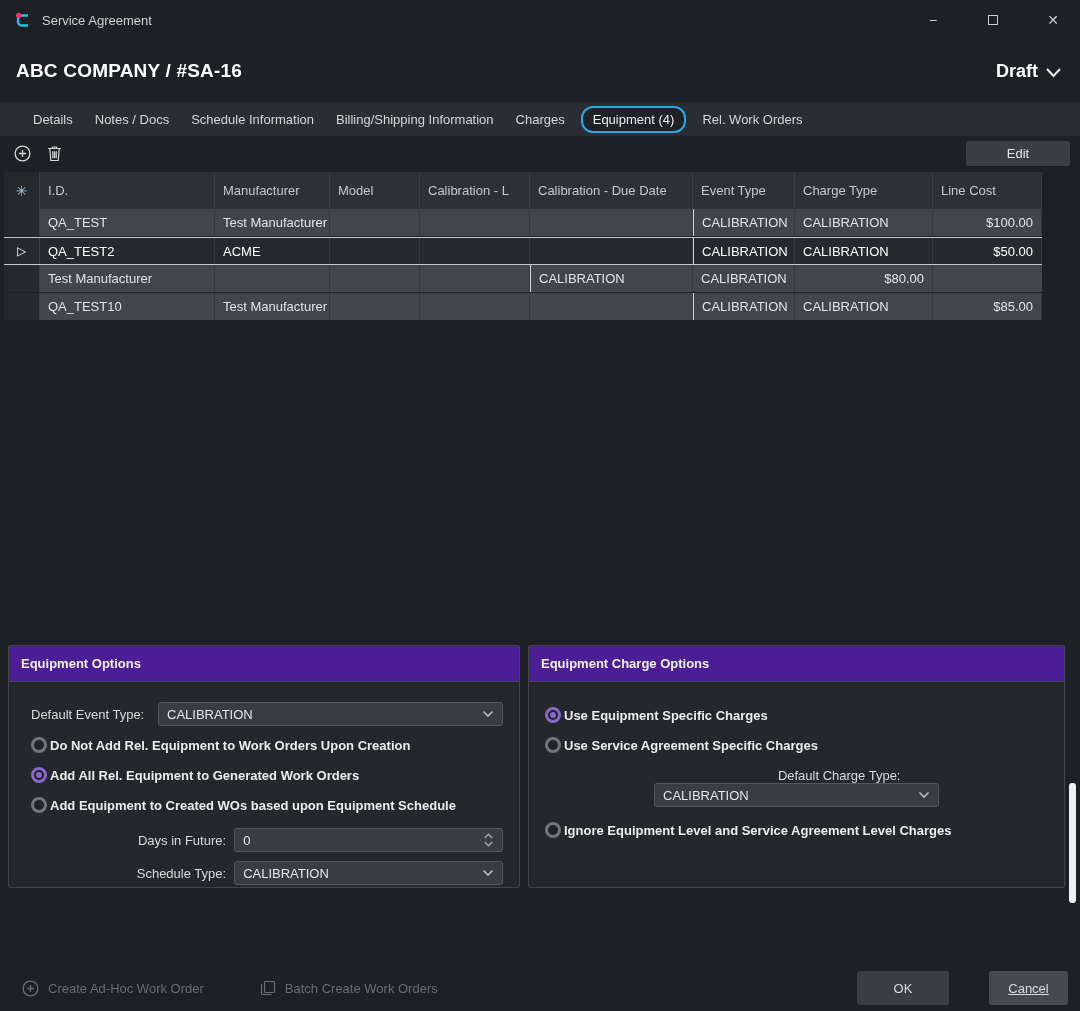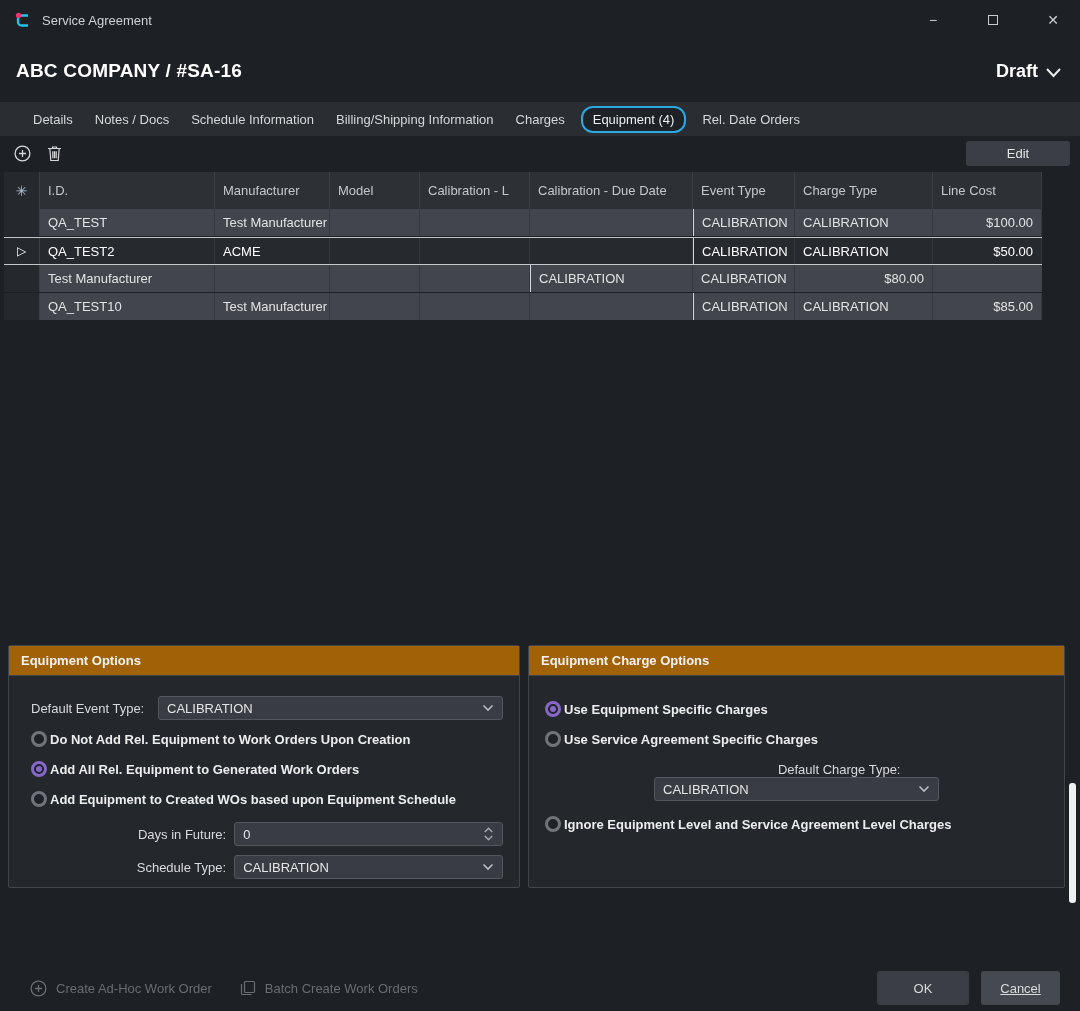--- a/index.html
+++ b/index.html
@@ -39,21 +39,21 @@
   .cell.indicator { background:#25282c; justify-content:center; padding:0; border-right:1px solid #3b3e43; color:#f0f1f2; font-size:12px; }
   .cell.money { justify-content:flex-end; padding:0 8px 0 0; }
   .cell.sep-left { border-left:1px solid #d3d6d8; }
   .grid-row.selected { background:#26292e; border-top:1px solid #c4c8cb; border-bottom:1px solid #c4c8cb; }
   .grid-row.selected .cell { color:#ffffff; }
   
   .panels { display:flex; gap:8px; padding-left:8px; margin-top:324px; }
   .panel { height:243px; border:1px solid #41454b; border-radius:2px; background:#24272c; }
   .panel.left { width:512px; }
   .panel.right { width:537px; }
-  .panel-head { height:30px; background:#a16207; border-bottom:1px solid #41454b;
+  .panel-head { height:36px; background:#4c1d95; border-bottom:1px solid #41454b;
     display:flex; align-items:center; padding:0 12px; font-weight:bold; color:#f2f3f4; }
   .panel-body { padding:20px 16px 0 22px; }
   .panel.right .panel-body { padding-left:16px; }
   .field-row { display:flex; align-items:center; }
   .field-label { color:#d9dadd; }
   .lbl-det { width:127px; }
   .combo, .stepper { height:24px; background:#393c42; border:1px solid #54585e; border-radius:3px;
     display:flex; align-items:center; padding:0 8px; color:#e4e5e7; }
   .combo-value { overflow:hidden; white-space:nowrap; }
   .combo .chev, .stepper .chevs { margin-left:auto; display:flex; align-items:center; }
@@ -62,21 +62,21 @@
   .radio { width:16px; height:16px; border-radius:50%; border:3px solid #71747a; background:#1f2226;
     flex:0 0 16px; display:flex; align-items:center; justify-content:center; }
   .radio.checked { border-color:#8767c8; }
   .radio.checked::after { content:""; width:6px; height:6px; border-radius:50%; background:#8767c8; }
   .radio-label { font-weight:bold; color:#eceded; }
   .indent-row { display:flex; align-items:center; margin-top:9px; }
   .indent-label { width:196px; text-align:right; margin-right:8px; color:#d9dadd; }
   .indent-label.right-panel { width:214px; margin-right:6px; }
   
   .footer { position:absolute; left:0; bottom:0; width:1080px; height:46px;
-    display:flex; align-items:center; padding:0 20px; }
+    display:flex; align-items:center; padding:0 12px;gap:28px; }
   .ghost-btn { display:flex; align-items:center; gap:9px; color:#696c71; padding:8px 10px; }
   .ok-btn, .cancel-btn { height:34px; border-radius:3px; display:flex; align-items:center; justify-content:center; color:#dadbdd; }
   .ok-btn { margin-left:auto; width:92px; background:#3b3f45; }
   .cancel-btn { width:79px; background:#454a50; margin-left:12px;text-decoration:underline; }
   .scroll-thumb { position:absolute; right:4px; top:783px; width:7px; height:120px; background:#eef0f1; border-radius:3px; }
 </style>
 </head>
 <body>
 
 <div class="titlebar">
@@ -106,21 +106,21 @@
   </div>
 </div>
 
 <div class="tabbar">
   <div class="tab">Details</div>
   <div class="tab">Notes / Docs</div>
   <div class="tab">Schedule Information</div>
   <div class="tab">Billing/Shipping Information</div>
   <div class="tab">Charges</div>
   <div class="tab selected">Equipment (4)</div>
-  <div class="tab">Rel. Date Orders</div>
+  <div class="tab">Rel. Work Orders</div>
 </div>
 
 <div class="toolbar">
   <span class="tool-icon">
     <svg width="17" height="17" viewBox="0 0 17 17">
         <circle cx="8.5" cy="8.5" r="7.4" fill="none" stroke="#d6d8da" stroke-width="1.3"></circle>
         <path d="M8.5 5v7M5 8.5h7" stroke="#d6d8da" stroke-width="1.3"></path>
       </svg>
   </span>
   <span class="tool-icon">

